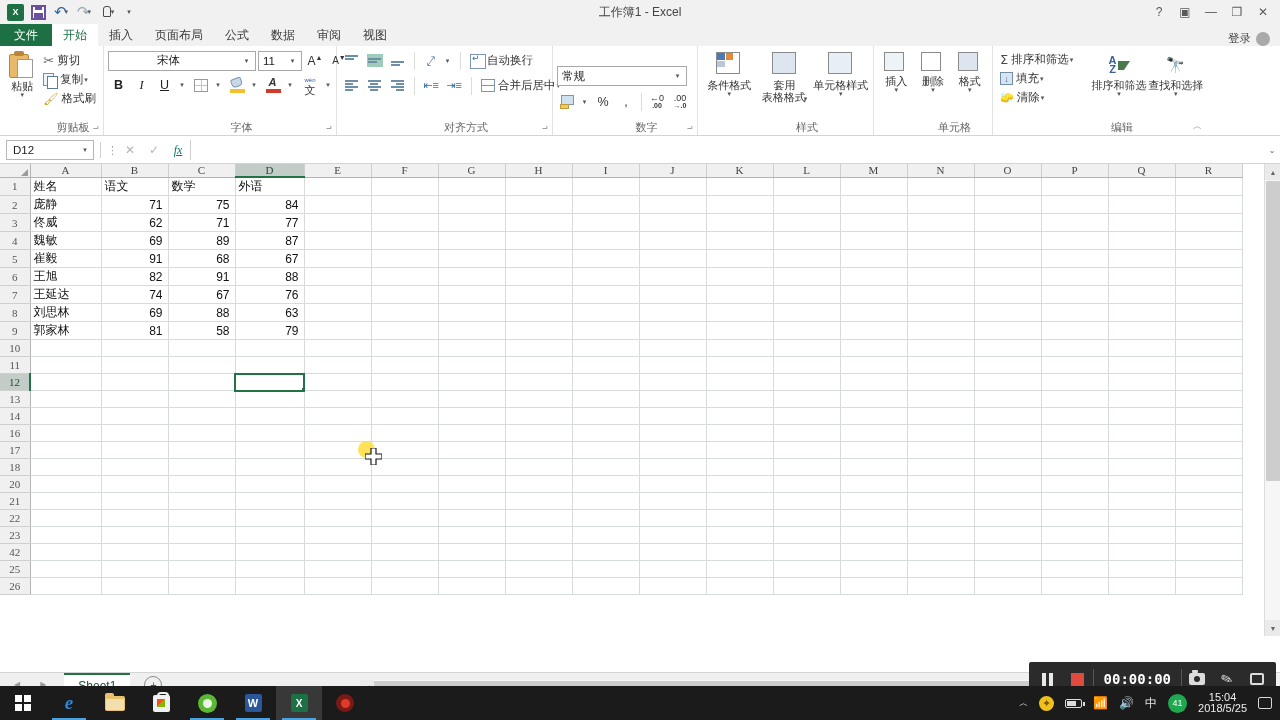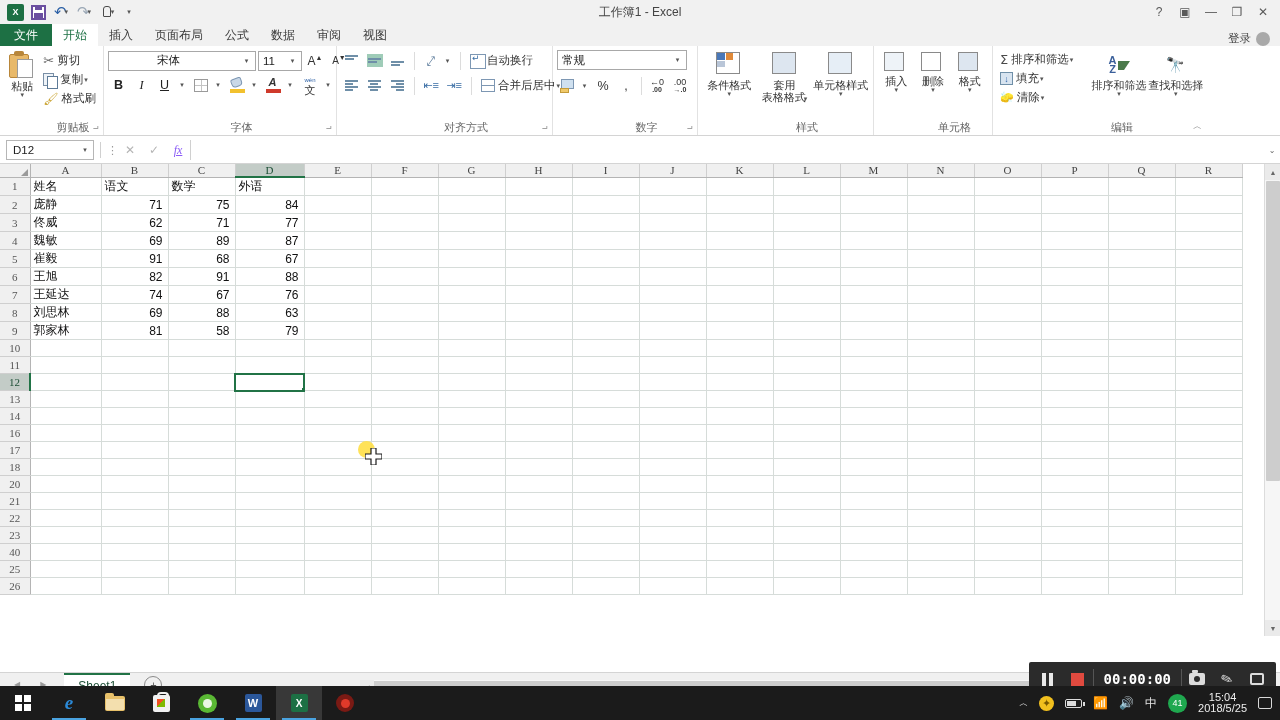--- a/index.html
+++ b/index.html
@@ -167,21 +167,21 @@
   }
   .namebox{
     width:88px;height:20px;margin-left:6px;border:1px solid #b6b6b6;background:#fff;
     display:flex;align-items:center;padding:0 2px 0 6px;font-size:11.5px;color:#222;
   }
   .namebox .nv{flex:1;}
   .namebox .nd{width:12px;text-align:center;font-size:7px;color:#555;}
   .fb-sep{width:1px;height:16px;background:#d0d0d0;margin:0 6px;}
   .fb-dots{color:#999;font-size:11px;letter-spacing:0;}
   .fb-btn{width:24px;height:20px;display:flex;align-items:center;justify-content:center;color:#b4b4b4;font-size:12px;}
-  .fb-btn.fx{color:#8b5cf6;font-style:italic;font-family:"Liberation Serif",serif;font-size:12px;text-decoration:underline;}
+  .fb-btn.fx{color:#0f766e;font-style:italic;font-family:"Liberation Serif",serif;font-size:12px;text-decoration:underline;}
   .fb-input{flex:1;height:20px;border-left:1px solid #d0d0d0;padding-left:6px;font-size:12px;color:#222;display:flex;align-items:center;}
   .fb-exp{width:16px;height:20px;display:flex;align-items:center;justify-content:center;font-size:8px;color:#666;}
 
   
   .gridwrap{ position:absolute;left:0;top:164px;width:1280px;height:472px;background:#fff;overflow:hidden;}
   table.sheet{border-collapse:collapse;table-layout:fixed;}
   .corner{
     width:30px;height:13px;background:#f0f0f0;border-right:1px solid #b4b4b4;border-bottom:1px solid #b4b4b4;
     position:relative;
   }
@@ -511,21 +511,21 @@
           </div>
         </div>
       </div>
       <div class="grp-title">
         <span>对齐方式</span>
         <span class="dlg-launch"></span>
       </div>
     </div>
 
     <div class="grp" style="width:145px;">
-      <div class="grp-body" style="flex-direction:column;padding-top:4px;">
+      <div class="grp-body" style="flex-direction:column;padding-top:20px;">
         <div class="combo numfmt">
           <span class="cv">常规</span>
           <span class="cd">▾</span>
         </div>
         <div style="display:flex;align-items:center;gap:1px;margin-top:5px;">
           <div class="iconbtn">
               <span class="money-ico">
                 <i class="c"></i>
                 <i class="y"></i>
               </span>
@@ -1128,21 +1128,21 @@
             <td class="cell"></td>
             <td class="cell"></td>
             <td class="cell"></td>
             <td class="cell"></td>
             <td class="cell"></td>
             <td class="cell"></td>
             <td class="cell"></td>
             <td class="cell"></td>
           </tr>
           <tr>
-            <th class="rowh">40</th>
+            <th class="rowh">42</th>
             <td class="cell"></td>
             <td class="cell"></td>
             <td class="cell"></td>
             <td class="cell"></td>
             <td class="cell"></td>
             <td class="cell"></td>
             <td class="cell"></td>
             <td class="cell"></td>
             <td class="cell"></td>
             <td class="cell"></td>

